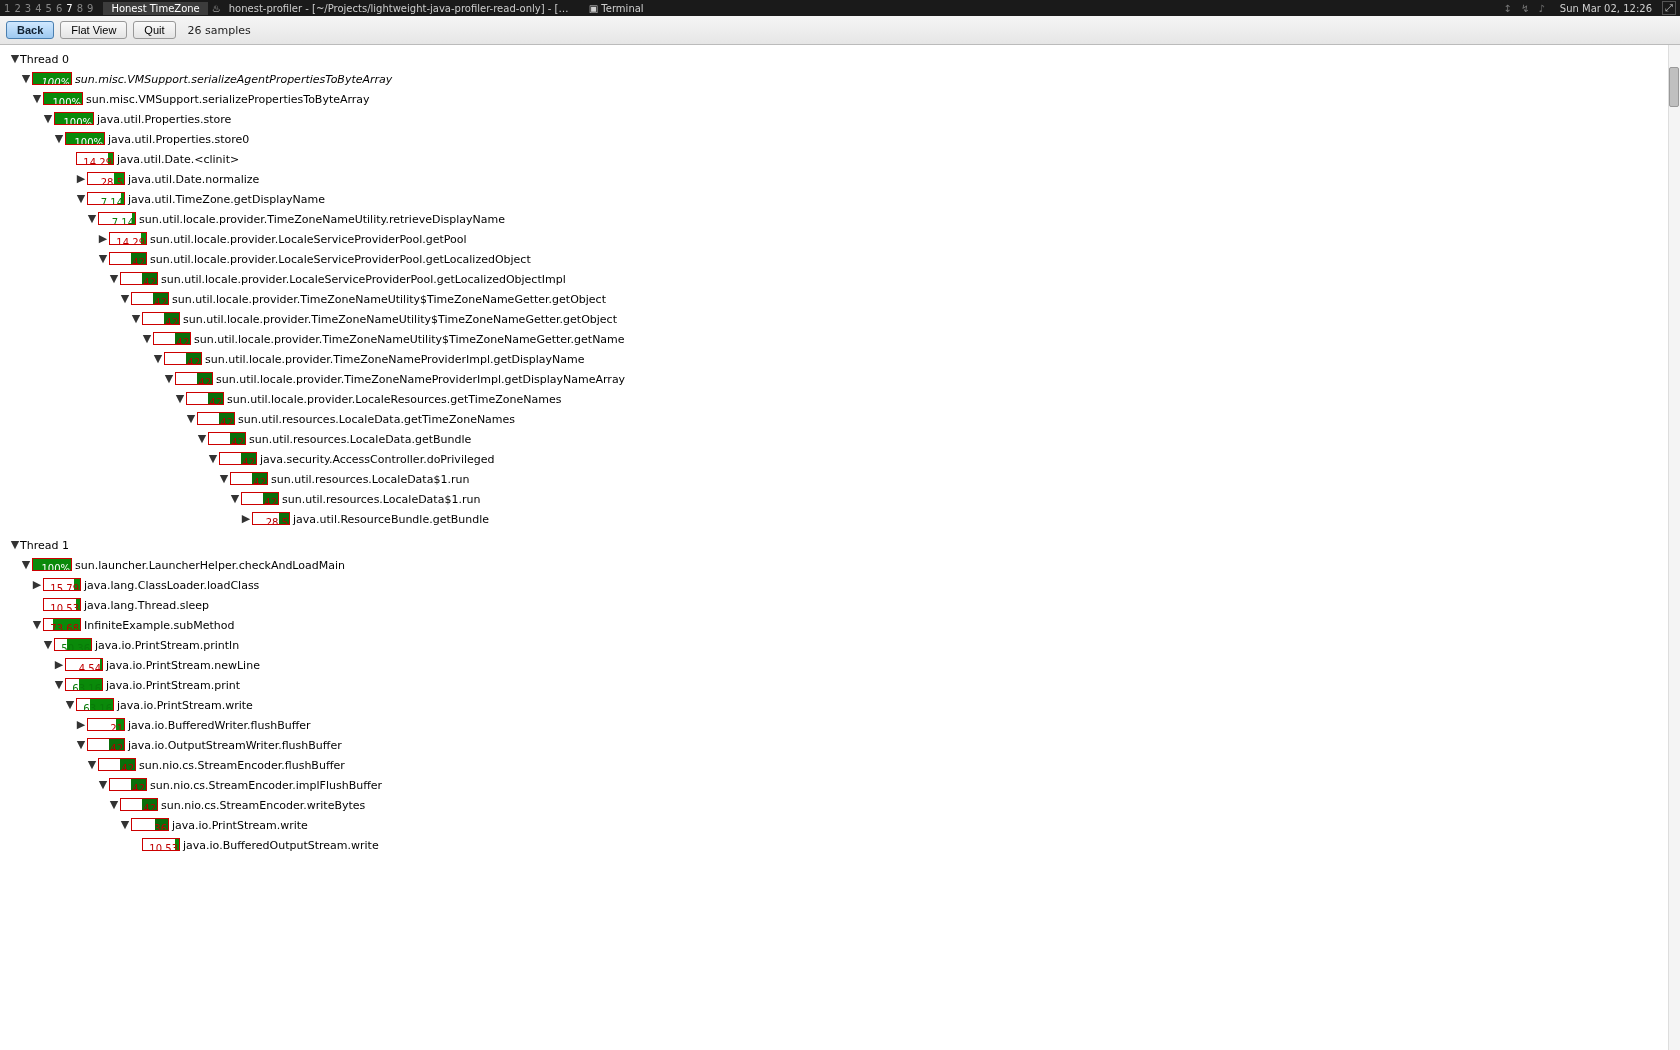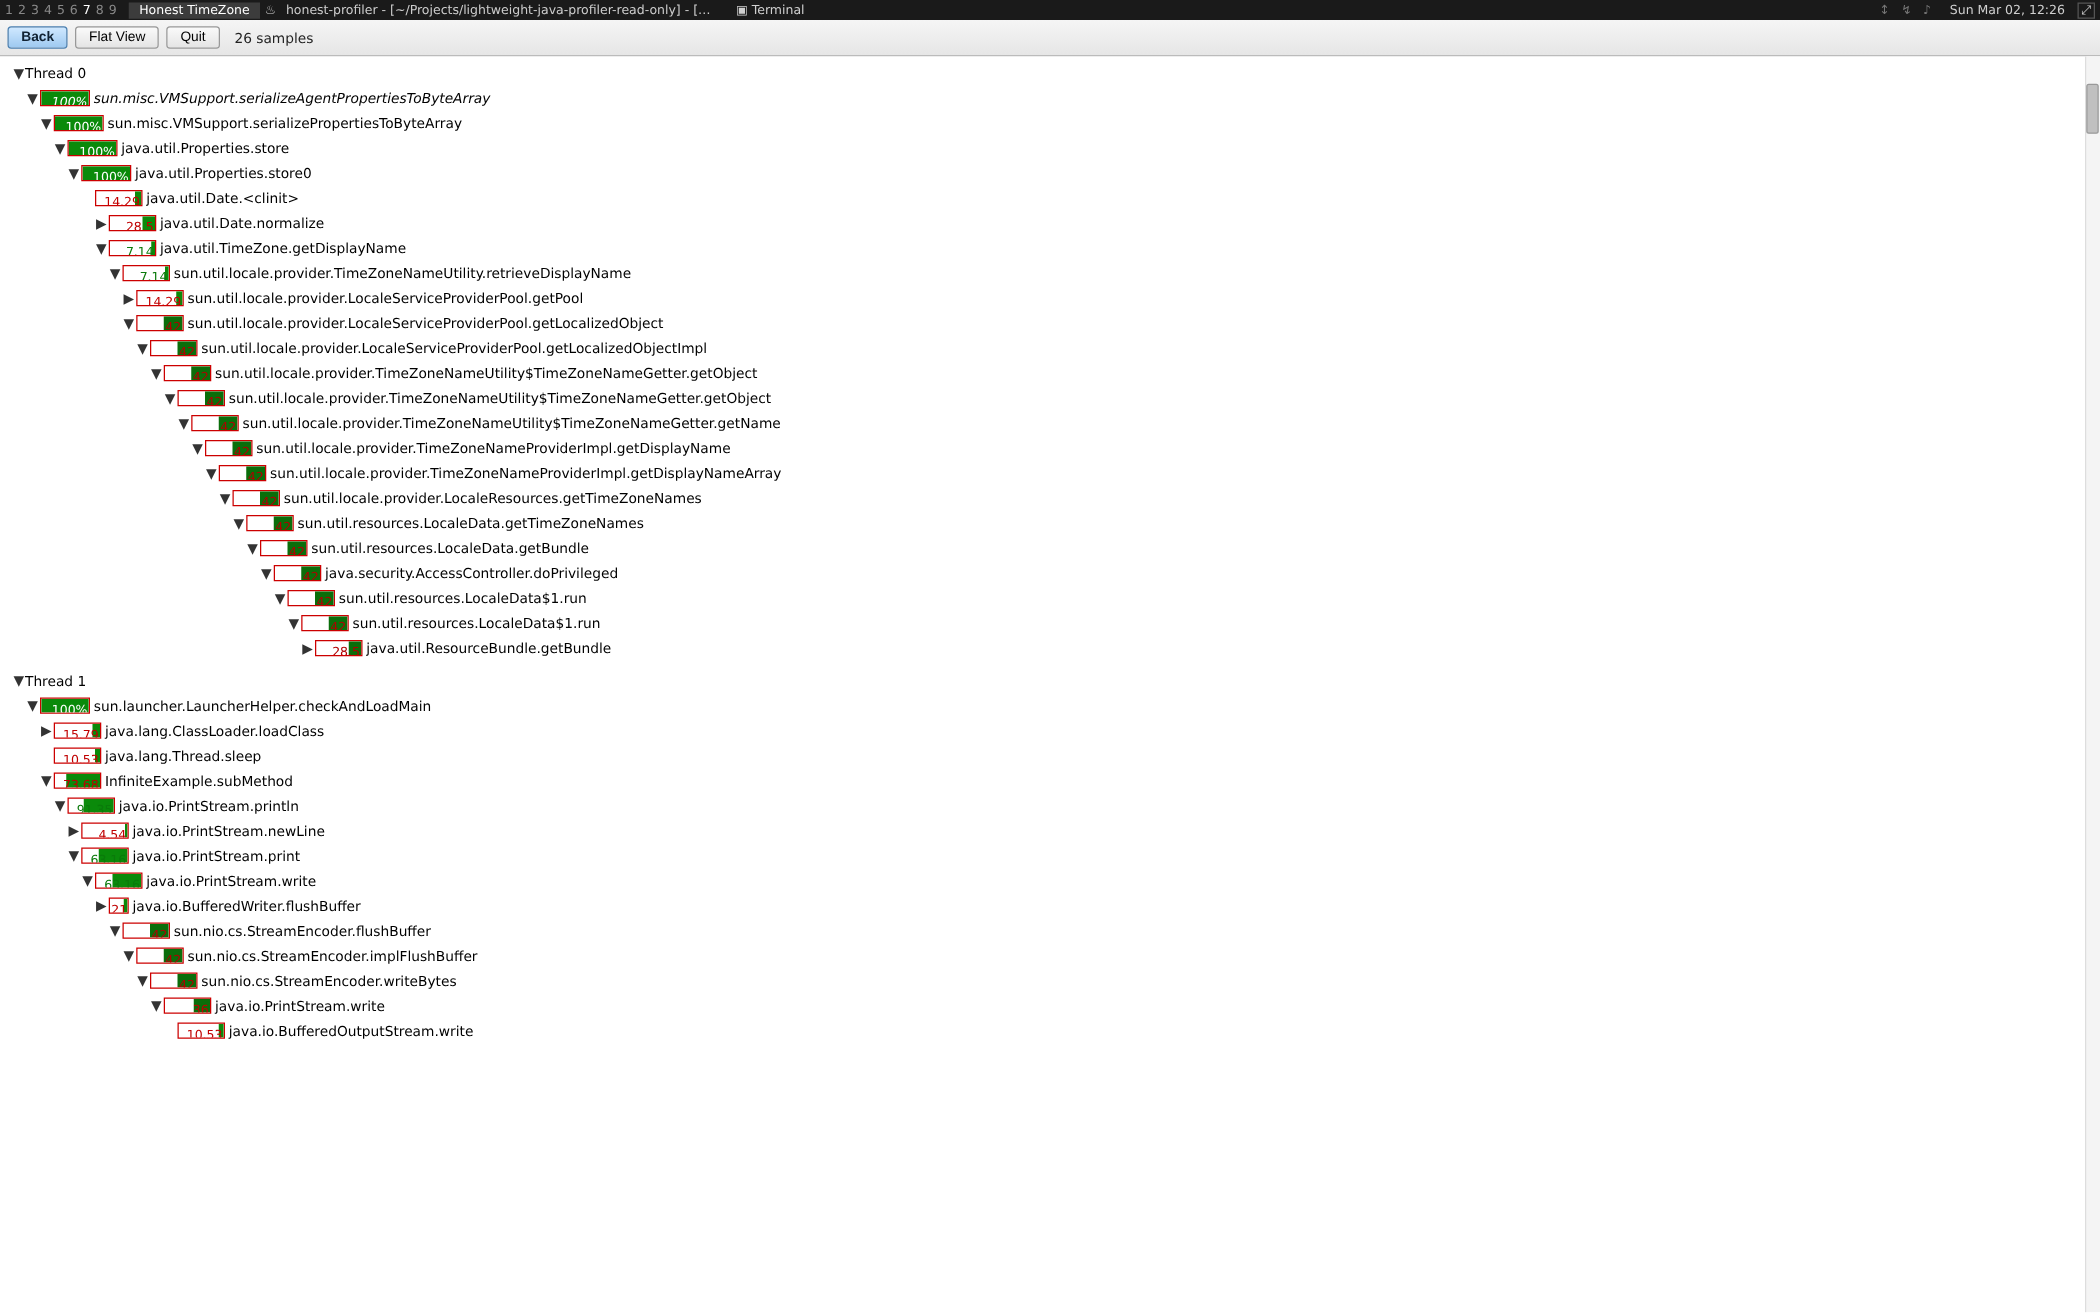--- a/index.html
+++ b/index.html
@@ -81,23 +81,24 @@
     <div class="node" style="padding-left: 195px;"><span class="twist">▼</span><span class="pct" style="width: 38px; height: 13px;"><span class="fill" style="width: 42%; background: rgb(10, 110, 10);"></span><span class="txt" style="color: rgb(176, 0, 0);">42</span></span><span class="method">sun.util.resources.LocaleData.getBundle</span></div>
     <div class="node" style="padding-left: 206px;"><span class="twist">▼</span><span class="pct" style="width: 38px; height: 13px;"><span class="fill" style="width: 42%; background: rgb(10, 110, 10);"></span><span class="txt" style="color: rgb(176, 0, 0);">42</span></span><span class="method">java.security.AccessController.doPrivileged</span></div>
     <div class="node" style="padding-left: 217px;"><span class="twist">▼</span><span class="pct" style="width: 38px; height: 13px;"><span class="fill" style="width: 42%; background: rgb(10, 110, 10);"></span><span class="txt" style="color: rgb(176, 0, 0);">42</span></span><span class="method">sun.util.resources.LocaleData$1.run</span></div>
     <div class="node" style="padding-left: 228px;"><span class="twist">▼</span><span class="pct" style="width: 38px; height: 13px;"><span class="fill" style="width: 42%; background: rgb(10, 110, 10);"></span><span class="txt" style="color: rgb(176, 0, 0);">42</span></span><span class="method">sun.util.resources.LocaleData$1.run</span></div>
     <div class="node" style="padding-left: 239px;"><span class="twist">▶</span><span class="pct" style="width: 38px; height: 13px;"><span class="fill" style="width: 29%; background: rgb(10, 110, 10);"></span><span class="txt" style="color: rgb(176, 0, 0);">28.5</span></span><span class="method">java.util.ResourceBundle.getBundle</span></div>
     <div class="node" style="padding-left: 8px; margin-top: 6px;"><span class="twist">▼</span><span class="method">Thread 1</span></div>
     <div class="node" style="padding-left: 19px;"><span class="twist">▼</span><span class="pct" style="width: 40px; height: 13px;"><span class="fill" style="width: 100%;"></span><span class="txt" style="color: rgb(255, 255, 255);">100%</span></span><span class="method">sun.launcher.LauncherHelper.checkAndLoadMain</span></div>
     <div class="node" style="padding-left: 30px;"><span class="twist">▶</span><span class="pct" style="width: 38px; height: 13px;"><span class="fill" style="width: 16%;"></span><span class="txt" style="color: rgb(192, 0, 0);">15.79</span></span><span class="method">java.lang.ClassLoader.loadClass</span></div>
     <div class="node" style="padding-left: 30px;"><span class="spacer"></span><span class="pct" style="width: 38px; height: 13px;"><span class="fill" style="width: 11%;"></span><span class="txt" style="color: rgb(192, 0, 0);">10.53</span></span><span class="method">java.lang.Thread.sleep</span></div>
     <div class="node" style="padding-left: 30px;"><span class="twist">▼</span><span class="pct" style="width: 38px; height: 13px;"><span class="fill" style="width: 74%;"></span><span class="txt" style="color: rgb(192, 0, 0);">73.68</span></span><span class="method">InfiniteExample.subMethod</span></div>
-    <div class="node" style="padding-left: 41px;"><span class="twist">▼</span><span class="pct" style="width: 38px; height: 13px;"><span class="fill" style="width: 68%;"></span><span class="txt" style="color: rgb(10, 122, 10);">91.35</span></span><span class="method">java.io.PrintStream.println</span></div>
+    <div class="node" style="padding-left: 41px;"><span class="twist">▼</span><span class="pct" style="width: 38px; height: 13px;"><span class="fill" style="width: 68%;"></span><span class="txt" style="color: rgb(10, 122, 10);">50.36</span></span><span class="method">java.io.PrintStream.println</span></div>
     <div class="node" style="padding-left: 52px;"><span class="twist">▶</span><span class="pct" style="width: 38px; height: 13px;"><span class="fill" style="width: 5%;"></span><span class="txt" style="color: rgb(192, 0, 0);">4.54</span></span><span class="method">java.io.PrintStream.newLine</span></div>
     <div class="node" style="padding-left: 52px;"><span class="twist">▼</span><span class="pct" style="width: 38px; height: 13px;"><span class="fill" style="width: 63%;"></span><span class="txt" style="color: rgb(10, 122, 10);">63.16</span></span><span class="method">java.io.PrintStream.print</span></div>
     <div class="node" style="padding-left: 63px;"><span class="twist">▼</span><span class="pct" style="width: 38px; height: 13px;"><span class="fill" style="width: 63%;"></span><span class="txt" style="color: rgb(10, 122, 10);">63.16</span></span><span class="method">java.io.PrintStream.write</span></div>
-    <div class="node" style="padding-left: 74px;"><span class="twist">▶</span><span class="pct" style="width: 16px; height: 13px;"><span class="fill" style="width: 21%;"></span><span class="txt" style="color: rgb(192, 0, 0);">21</span></span><span class="method">java.io.BufferedWriter.flushBuffer</span></div>
+    <div class="node" style="padding-left: 74px;"><span class="twist">▶</span><span class="pct" style="width: 38px; height: 13px;"><span class="fill" style="width: 21%;"></span><span class="txt" style="color: rgb(192, 0, 0);">21</span></span><span class="method">java.io.BufferedWriter.flushBuffer</span></div>
+    <div class="node" style="padding-left: 74px;"><span class="twist">▼</span><span class="pct" style="width: 38px; height: 13px;"><span class="fill" style="width: 42%; background: rgb(10, 110, 10);"></span><span class="txt" style="color: rgb(176, 0, 0);">42</span></span><span class="method">java.io.OutputStreamWriter.flushBuffer</span></div>
     <div class="node" style="padding-left: 85px;"><span class="twist">▼</span><span class="pct" style="width: 38px; height: 13px;"><span class="fill" style="width: 42%; background: rgb(10, 110, 10);"></span><span class="txt" style="color: rgb(176, 0, 0);">42</span></span><span class="method">sun.nio.cs.StreamEncoder.flushBuffer</span></div>
     <div class="node" style="padding-left: 96px;"><span class="twist">▼</span><span class="pct" style="width: 38px; height: 13px;"><span class="fill" style="width: 42%; background: rgb(10, 110, 10);"></span><span class="txt" style="color: rgb(176, 0, 0);">42</span></span><span class="method">sun.nio.cs.StreamEncoder.implFlushBuffer</span></div>
     <div class="node" style="padding-left: 107px;"><span class="twist">▼</span><span class="pct" style="width: 38px; height: 13px;"><span class="fill" style="width: 42%; background: rgb(10, 110, 10);"></span><span class="txt" style="color: rgb(176, 0, 0);">42</span></span><span class="method">sun.nio.cs.StreamEncoder.writeBytes</span></div>
     <div class="node" style="padding-left: 118px;"><span class="twist">▼</span><span class="pct" style="width: 38px; height: 13px;"><span class="fill" style="width: 36%; background: rgb(10, 110, 10);"></span><span class="txt" style="color: rgb(192, 0, 0);">36</span></span><span class="method">java.io.PrintStream.write</span></div>
     <div class="node" style="padding-left: 129px;"><span class="spacer"></span><span class="pct" style="width: 38px; height: 13px;"><span class="fill" style="width: 11%;"></span><span class="txt" style="color: rgb(192, 0, 0);">10.53</span></span><span class="method">java.io.BufferedOutputStream.write</span></div>
   </div>
 
 </body></html>

